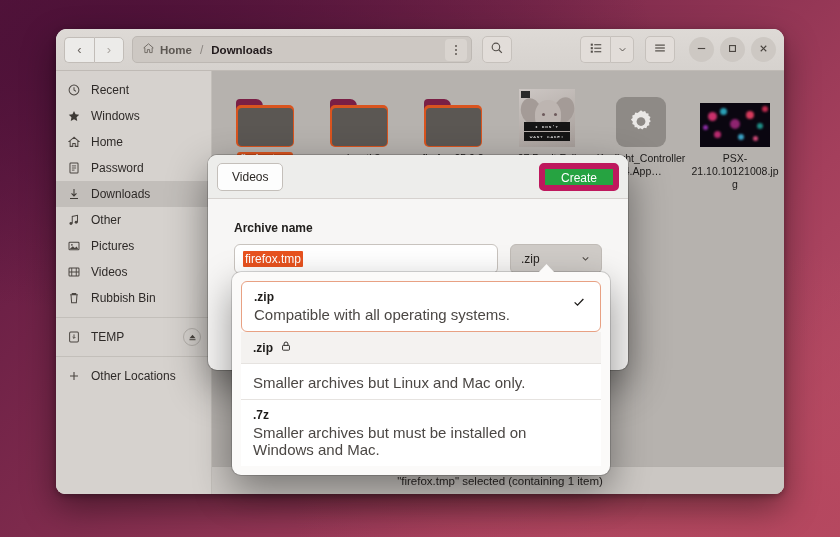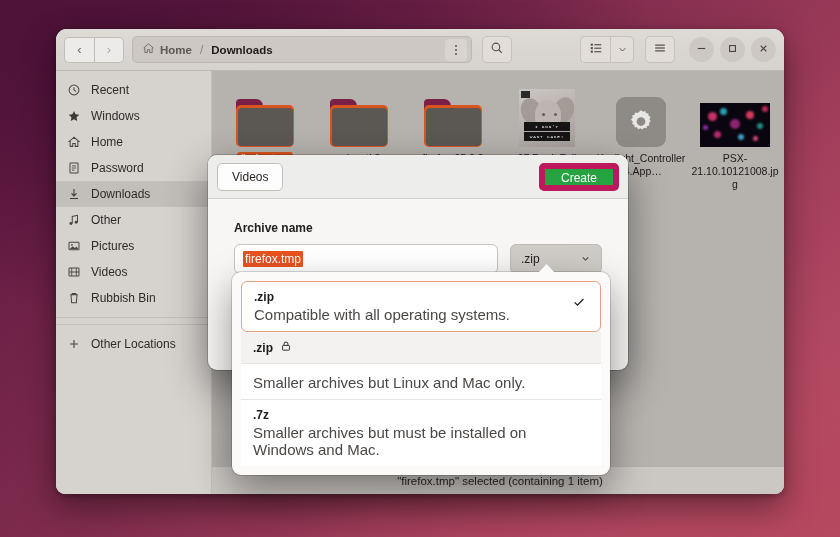--- a/index.html
+++ b/index.html
@@ -501,20 +501,35 @@
         <span class="side-ico">
           <svg width="14" height="14" viewBox="0 0 16 16">
               <path d="M3.6 4.4h8.8M6 4.4V3h4v1.4M4.6 4.4l.7 9h5.4l.7-9" fill="none" stroke="#4a4540" stroke-width="1.15"></path>
             </svg>
         </span>
         <span>Rubbish Bin</span>
       </div>
 
       <div class="side-sep"></div>
 
+      <div class="side-item">
+        <span class="side-ico">
+          <svg width="14" height="14" viewBox="0 0 16 16">
+              <rect x="3" y="2.4" width="10" height="11.2" rx="1.2" fill="none" stroke="#4a4540" stroke-width="1.15"></rect>
+              <path d="M8 5v4.4M6.4 8 8 9.6 9.6 8" stroke="#4a4540" stroke-width="1.05" fill="none"></path>
+            </svg>
+        </span>
+        <span>TEMP</span>
+        <span class="eject">
+          <svg width="9" height="9" viewBox="0 0 12 12">
+              <path d="M6 2.4 10 7H2z" fill="#4a4540"></path>
+              <rect x="2" y="8.3" width="8" height="1.3" fill="#4a4540"></rect>
+            </svg>
+        </span>
+      </div>
 
       <div class="side-sep"></div>
 
       <div class="side-item">
         <span class="side-ico">
           <svg width="14" height="14" viewBox="0 0 16 16">
               <path d="M8 3.4v9.2M3.4 8h9.2" stroke="#4a4540" stroke-width="1.25"></path>
             </svg>
         </span>
         <span>Other Locations</span>

